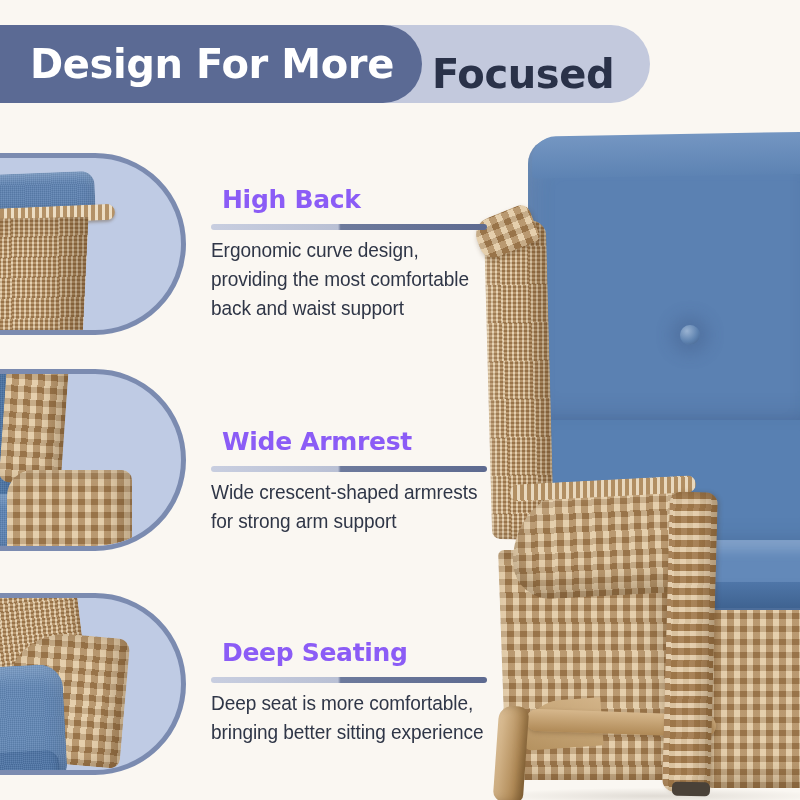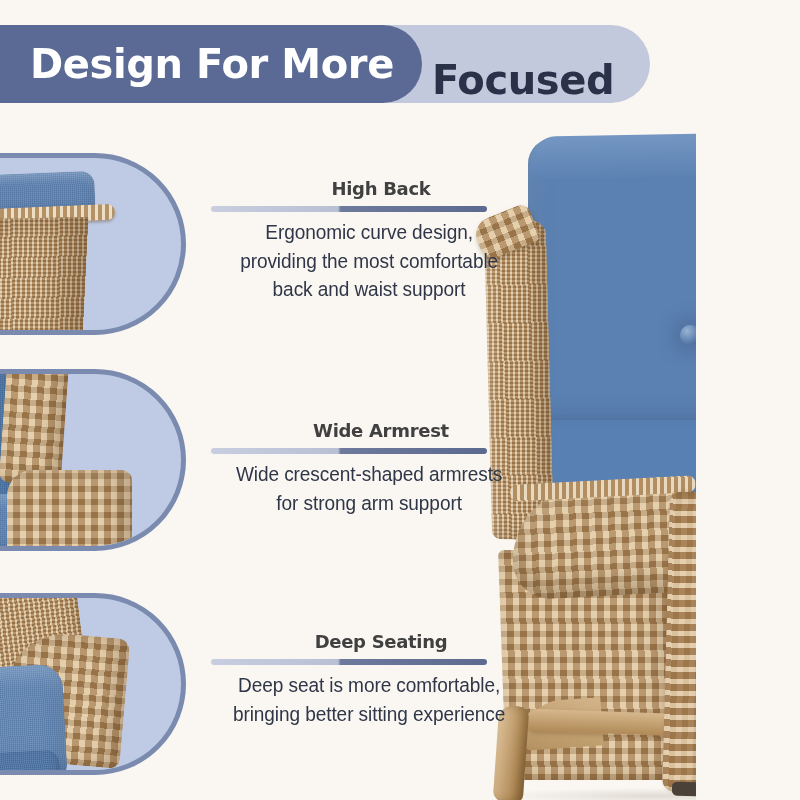--- a/index.html
+++ b/index.html
@@ -2,52 +2,52 @@
 <html><head>
 <meta charset="utf-8">
 <style>
   html,body{margin:0;padding:0;}
   body{
     width:800px;height:800px;overflow:hidden;
     background:#faf7f2;
     font-family:"Liberation Sans", sans-serif;
     position:relative;
   }
-  #stage{position:absolute;inset:0;width:696px;height:800px;overflow:hidden;background:#faf7f2;text-align:center;}
+  #stage{position:absolute;inset:0;width:800px;height:800px;overflow:hidden;background:#faf7f2;}
 
   
   .header{position:absolute;left:0;top:25px;width:800px;height:78px;}
   .pill-light{
     position:absolute;left:316px;top:0;width:334px;height:78px;
     background:#c3c9dd;border-radius:39px;
   }
   .pill-dark{
     position:absolute;left:-40px;top:0;width:462px;height:78px;
     background:#5b6a94;border-radius:39px;
   }
   .title-primary{
     position:absolute;left:30px;top:0;height:78px;
     display:flex;align-items:center;
     color:#ffffff;font-size:40px;font-weight:bold;letter-spacing:-0.4px;
     white-space:nowrap;
     font-family:"DejaVu Sans","Liberation Sans",sans-serif;
   }
   .title-accent{
-    position:absolute;left:432px;top:16px;height:78px;
+    position:absolute;left:432px;top:10px;height:78px;
     display:flex;align-items:center;
     color:#2a3249;font-size:40px;font-weight:bold;letter-spacing:-0.4px;
     white-space:nowrap;
     font-family:"DejaVu Sans","Liberation Sans",sans-serif;
   }
 
   
   .feature{position:absolute;left:211px;width:340px;}
   .feature-title{
-    color:#404040;font-size:18px;font-weight:bold;letter-spacing:-0.3px;
-    line-height:1.05;margin:4px;white-space:nowrap;
+    color:#8b5cf6;font-size:25px;font-weight:bold;letter-spacing:-0.3px;
+    line-height:1.05;margin:11px;white-space:nowrap;
     font-family:"DejaVu Sans","Liberation Sans",sans-serif;
   }
   .feature-rule{
     margin-top:7px;width:276px;height:6px;border-radius:3px;
     background:linear-gradient(90deg,#c8cee0 0%,#b9c0d4 46%,#6d7a9c 47%,#5d6a90 100%);
   }
   .feature-body{
     margin-top:6px;color:#2f3647;font-size:20.5px;line-height:1.40;
     font-family:"Liberation Sans","DejaVu Sans",sans-serif;
     font-stretch:condensed;transform:scaleX(0.93);transform-origin:left top;

